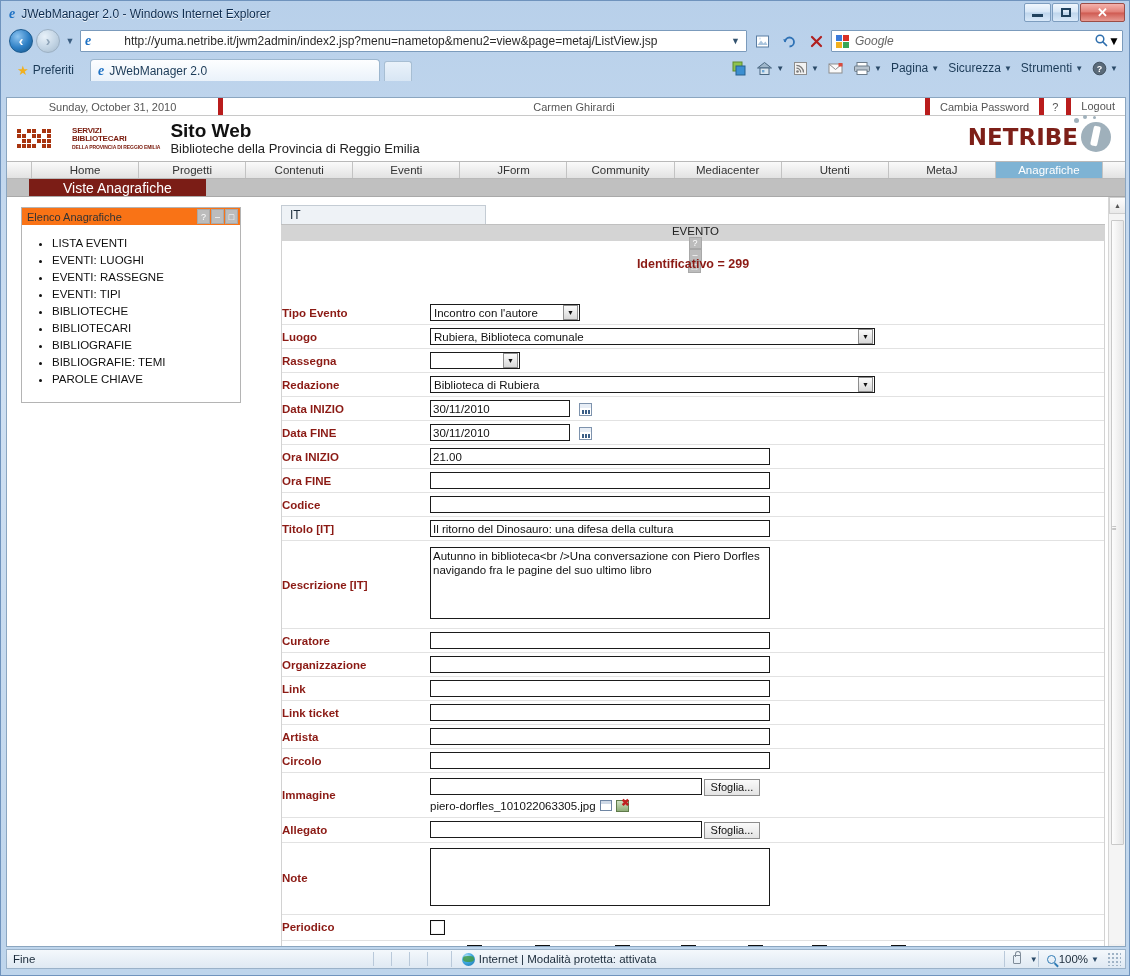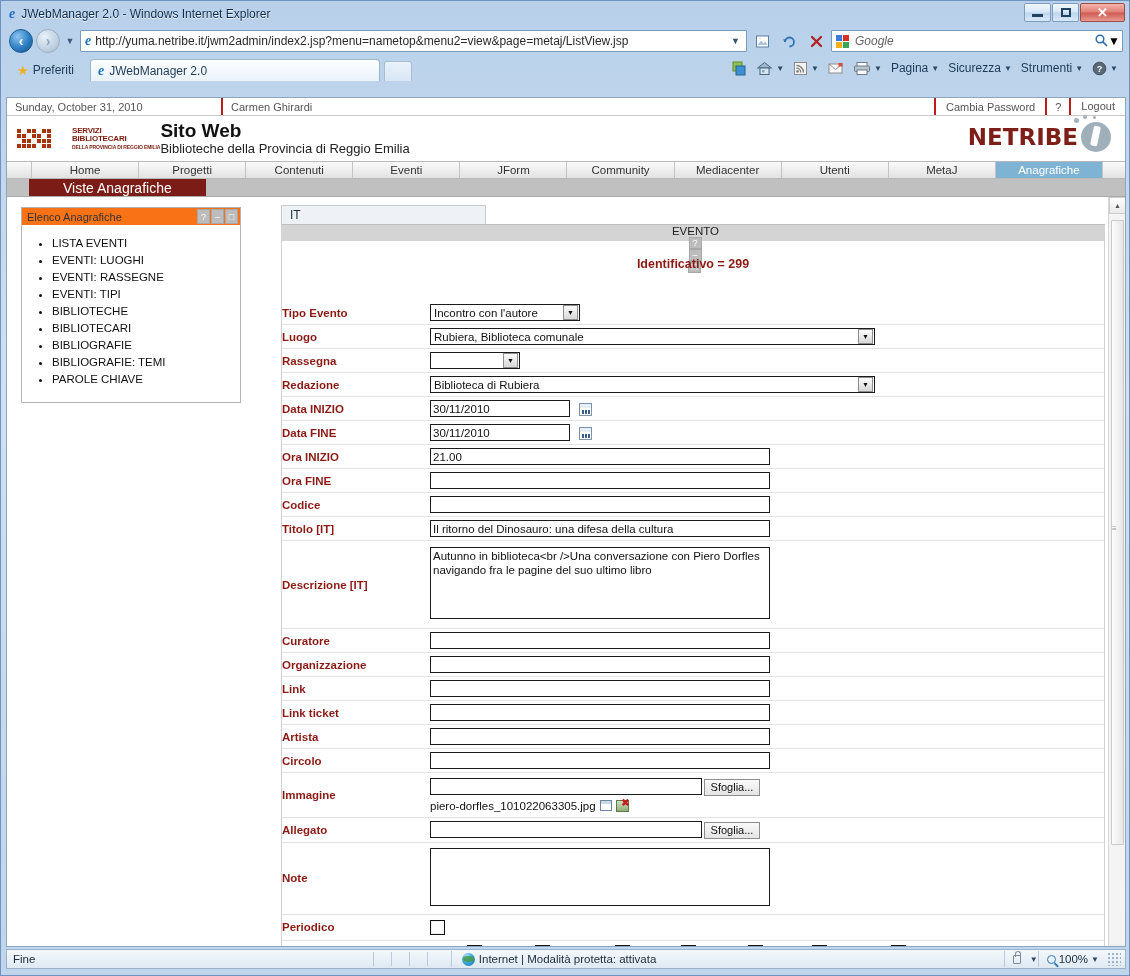--- a/index.html
+++ b/index.html
@@ -77,21 +77,21 @@
   .addr {
     flex: 1; height: 22px;
     background: #fff; border: 1px solid #7b9bbc;
     display: flex; align-items: center;
     padding: 0 2px 0 4px;
     border-radius: 1px;
     min-width: 0;
   }
   .addr .favicon { margin-right:4px; flex:0 0 auto;}
   .addr .url {
-    flex:1; font-size:12px; color:#2a2a2a; white-space:nowrap; overflow:hidden;
+    flex:1; font-size:12px; color:#2a2a2a; white-space:nowrap; overflow:hidden;margin-left:29px;
   }
   .addr .caret { color:#33536f; font-size:9px; padding:0 4px;}
   .nav-icobtn {
     width: 24px; height: 22px;
     display:flex;align-items:center;justify-content:center;
   }
   .search-box {
     width: 292px; height: 22px;
     background:#fff; border:1px solid #7b9bbc;
     display:flex;align-items:center; padding:0 2px 0 3px;
@@ -145,42 +145,42 @@
     background:#fff;
     border:1px solid #8ba6c0;
     overflow:hidden;
   }
 
   
   .jtop {
     display:flex; height:18px; border-bottom:1px solid #c8c8c8;
     background:#fff; font-size:11px; color:#555;
   }
-  .jtop .cell { border-right:2px solid #b91c1c; padding:2px 8px; line-height:14px;}
+  .jtop .cell { border-right:5px solid #b91c1c; padding:2px 8px; line-height:14px;text-align:center;}
   .jtop .right { padding:2px 10px; }
   .jtop .right.q { padding:2px 8px; }
 
   
   .jhead {
     height: 45px; position:relative;
     display:flex; align-items:center;
     padding-left: 10px;
     background:#fff;
   }
   .logo-block { display:flex; align-items:center; }
   .logo-dots {
     width:52px; height:30px; position:relative;
     display:flex; flex-direction:column; justify-content:center;
   }
   .dot-row { display:flex; gap:1px; margin-bottom:1px;}
   .dot { width:4px;height:4px;background:#a8340f;}
   .dot.o { background:#fff; }
   .logo-words { font-size:8px; font-weight:bold; color:#7a1a0c; line-height:8px; letter-spacing:-0.2px;}
   .logo-sub { font-size:5px; font-weight:bold; color:#7a1a0c; letter-spacing:-0.1px; margin-top:1px;}
-  .site-title { margin-left:0; }
+  .site-title { margin-left:10px; }
   .site-title .t1 { font-size:19px; font-weight:bold; color:#111; line-height:20px;}
   .site-title .t2 { font-size:13px; color:#222; line-height:16px;}
   .netribe {
     position:absolute; right:14px; top:6px;
     display:flex; align-items:center; gap:3px;
   }
   .netribe .word {
     font-size:23px; font-weight:bold; color:#7d1f18;
     letter-spacing:0px; font-family:"DejaVu Sans", sans-serif;
   }

